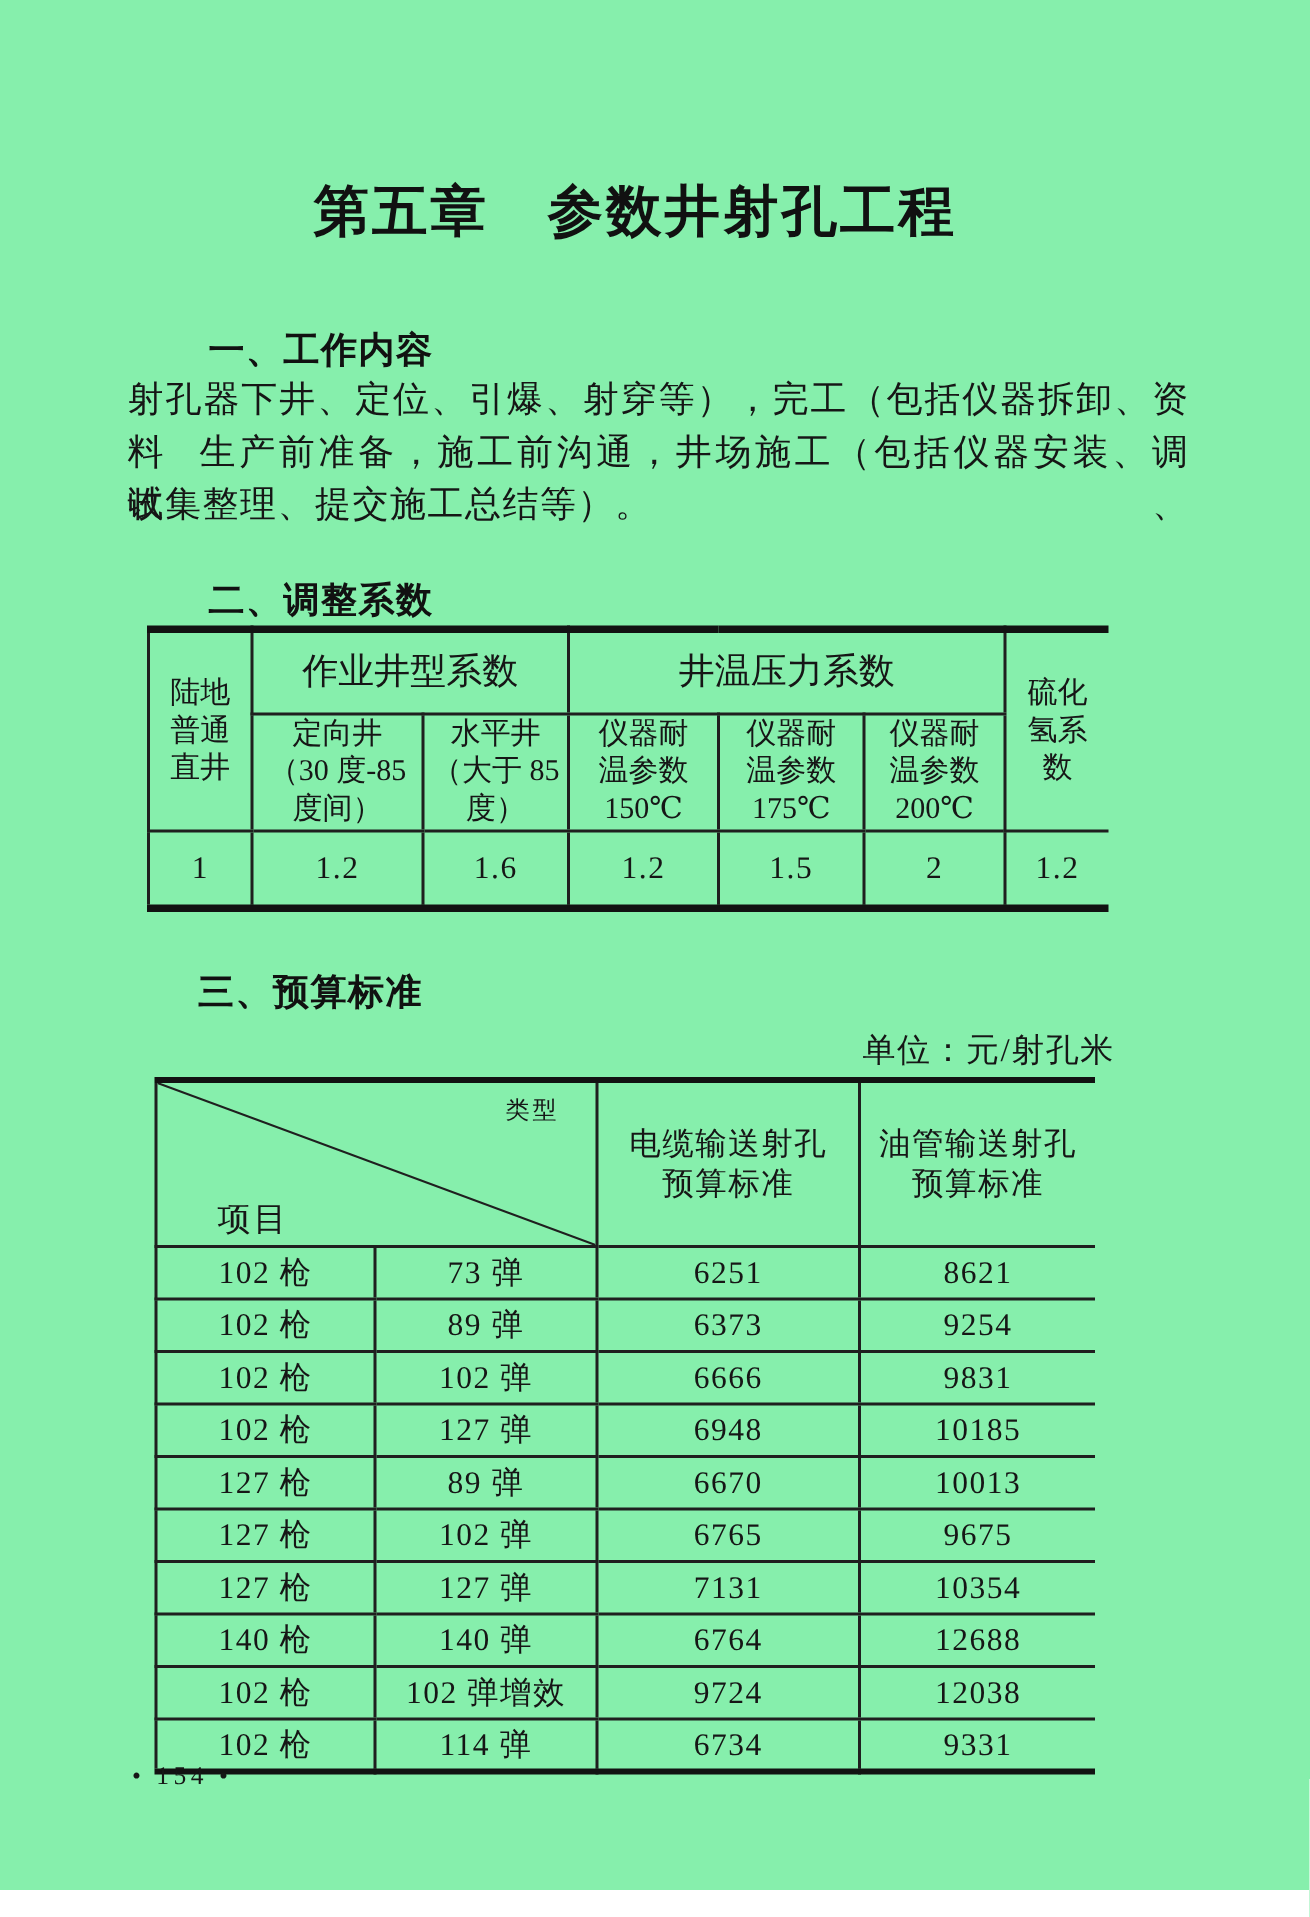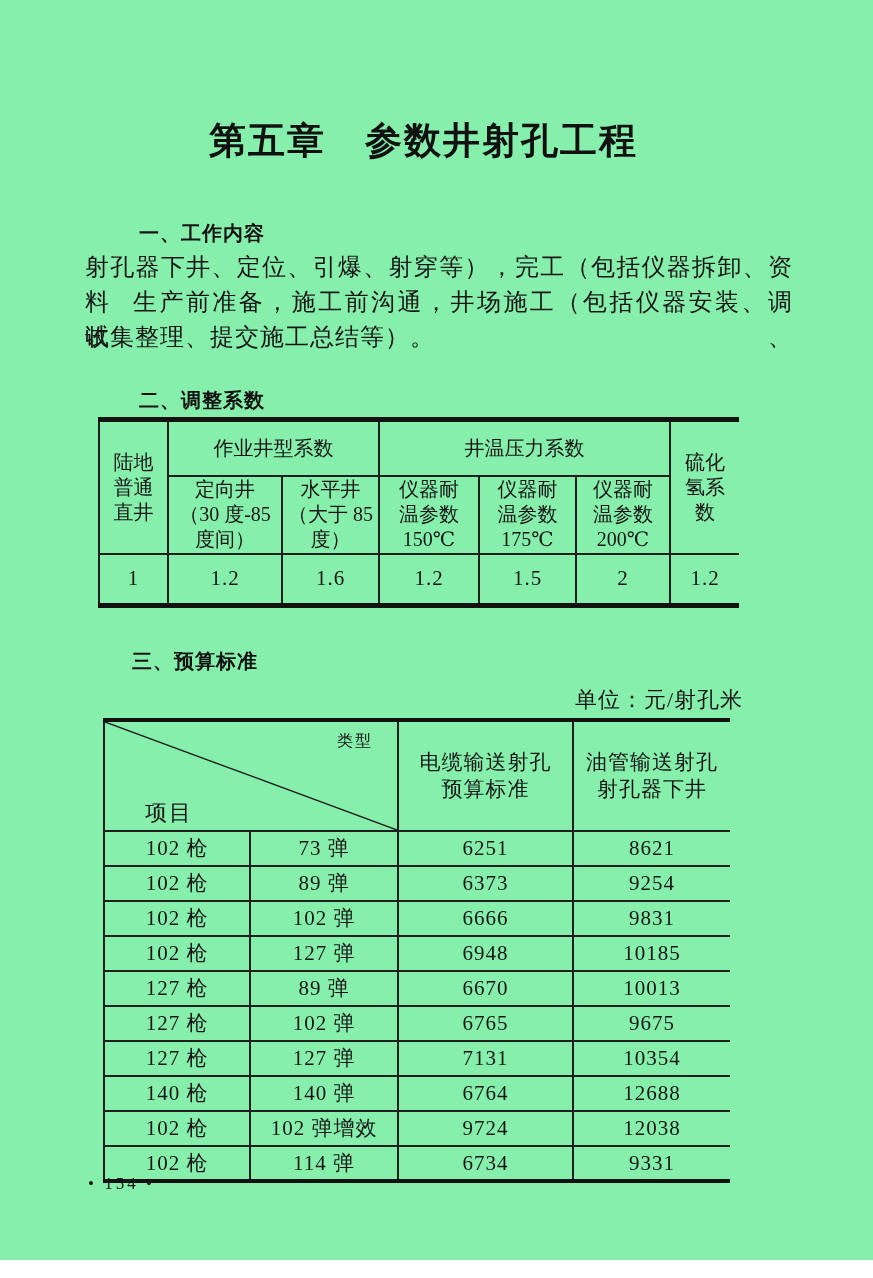--- a/index.html
+++ b/index.html
@@ -14,21 +14,21 @@
   .heiti{font-family:"Liberation Sans","DejaVu Sans",sans-serif;font-weight:bold;}
 
   .chapter-title{
     position:absolute;top:118px;left:0;right:26px;
     text-align:center;
     font-size:37px;line-height:46px;letter-spacing:2px;
     color:#111;
   }
   .sec-heading{
     position:absolute;
-    font-size:20px;line-height:27px;letter-spacing:1px;color:#111;
+    font-size:24px;line-height:27px;letter-spacing:1px;color:#111;
   }
   #sec1-heading{left:139px;top:220px;}
   #sec2-heading{left:139px;top:387px;}
   #sec3-heading{left:132px;top:648px;}
 
   .paragraph{
     position:absolute;left:85px;top:250px;width:708px;
     font-size:24px;letter-spacing:1px;color:#161616;
   }
   .pline{height:35px;line-height:35px;}
@@ -42,21 +42,21 @@
     white-space:pre-line;
     padding:0 2px;
     color:#161616;
   }
   .adjustment-table{
     left:98px;top:417px;width:640px;
     border-top:5px solid #121212;border-bottom:5px solid #121212;
     font-size:20px;
   }
   .adjustment-table td{line-height:25px;}
-  .adjustment-table .grp{font-size:20px;}
+  .adjustment-table .grp{font-size:24px;}
   .adjustment-table .vals td{font-size:21px;letter-spacing:1px;}
 
   .unit-note{
     position:absolute;left:575px;top:685px;
     font-size:22px;letter-spacing:1px;color:#161616;
   }
 
   .budget-table{
     left:103px;top:718px;width:626px;
     border-top:4px solid #121212;border-bottom:4px solid #121212;
@@ -163,21 +163,21 @@
       <td colspan="2" class="diag-cell">
         <svg viewBox="0 0 100 100" preserveAspectRatio="none">
           <line x1="0" y1="0" x2="100" y2="100" stroke="#1f1f1f" stroke-width="1.4" vector-effect="non-scaling-stroke"></line>
         </svg>
         <span class="diag-top-right">类型</span>
         <span class="diag-bottom-left">项目</span>
       </td>
       <td>电缆输送射孔
 预算标准</td>
       <td>油管输送射孔
-射孔器下井</td>
+预算标准</td>
     </tr>
     </tbody>
       <tbody>
         <tr style="height: 35px;">
           <td>102 枪</td>
           <td>73 弹</td>
           <td>6251</td>
           <td>8621</td>
         </tr>
         <tr style="height: 35px;">

